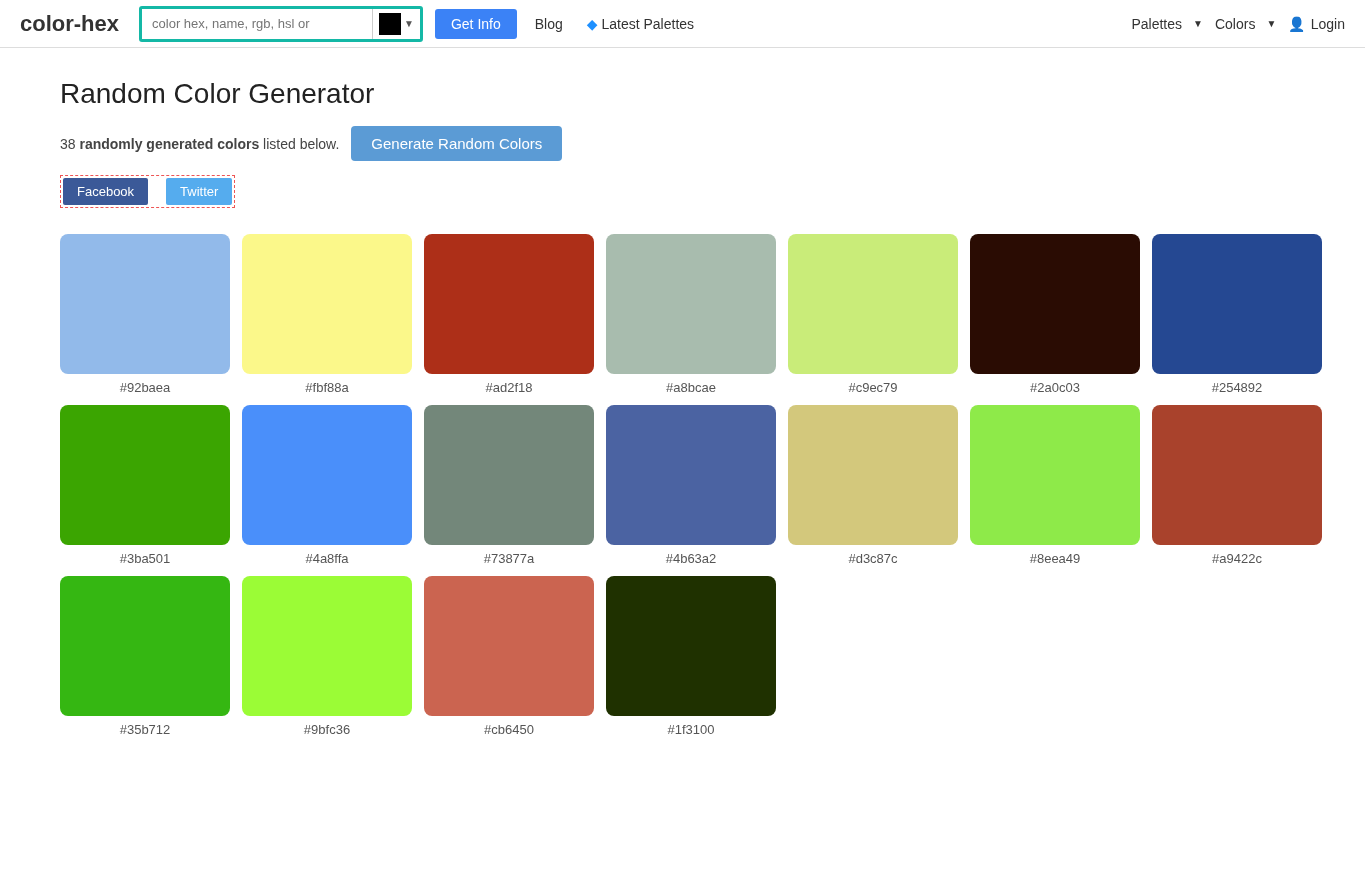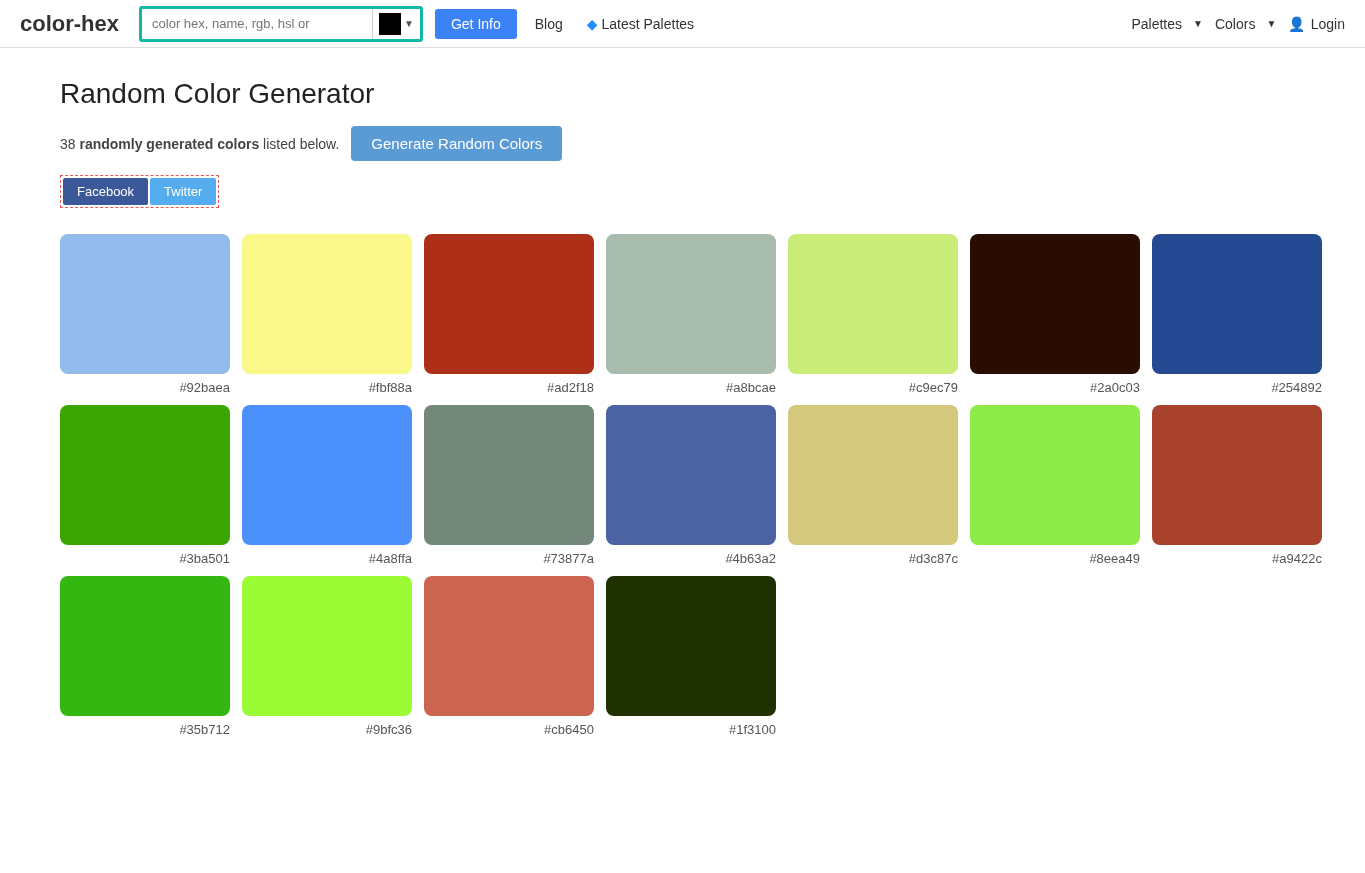--- a/index.html
+++ b/index.html
@@ -119,21 +119,21 @@
       border: none;
       padding: 9px 20px;
       border-radius: 4px;
       cursor: pointer;
       font-size: 15px;
     }
 
     
     .social-buttons {
       display: flex;
-      gap: 0;
+      gap: 16px;
       margin-bottom: 20px;
       border: 1px dashed #e55;
       display: inline-flex;
       padding: 2px;
     }
     .fb-btn {
       background: #3b5998;
       color: #fff;
       border: none;
       padding: 6px 14px;
@@ -155,21 +155,21 @@
     
     .color-grid {
       display: grid;
       grid-template-columns: repeat(7, 170px);
       gap: 10px 12px;
       margin-top: 6px;
     }
     .color-card {
       display: flex;
       flex-direction: column;
-      align-items: flex-end;
+      align-items: center;
       cursor: pointer;
       text-decoration: none;
       color: #333;
     }
     .color-box {
       width: 170px;
       height: 140px;
       border-radius: 8px;
       margin-bottom: 6px;
     }

